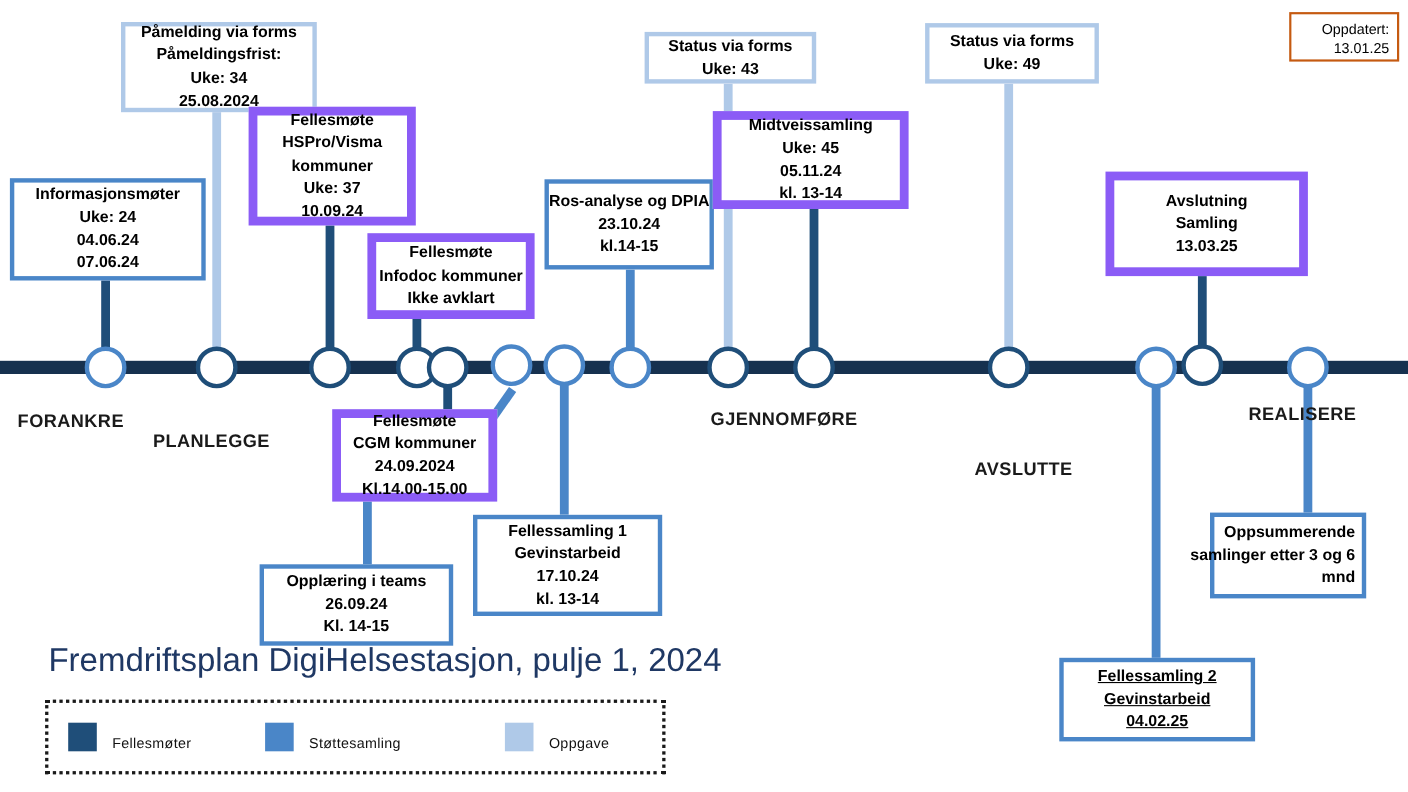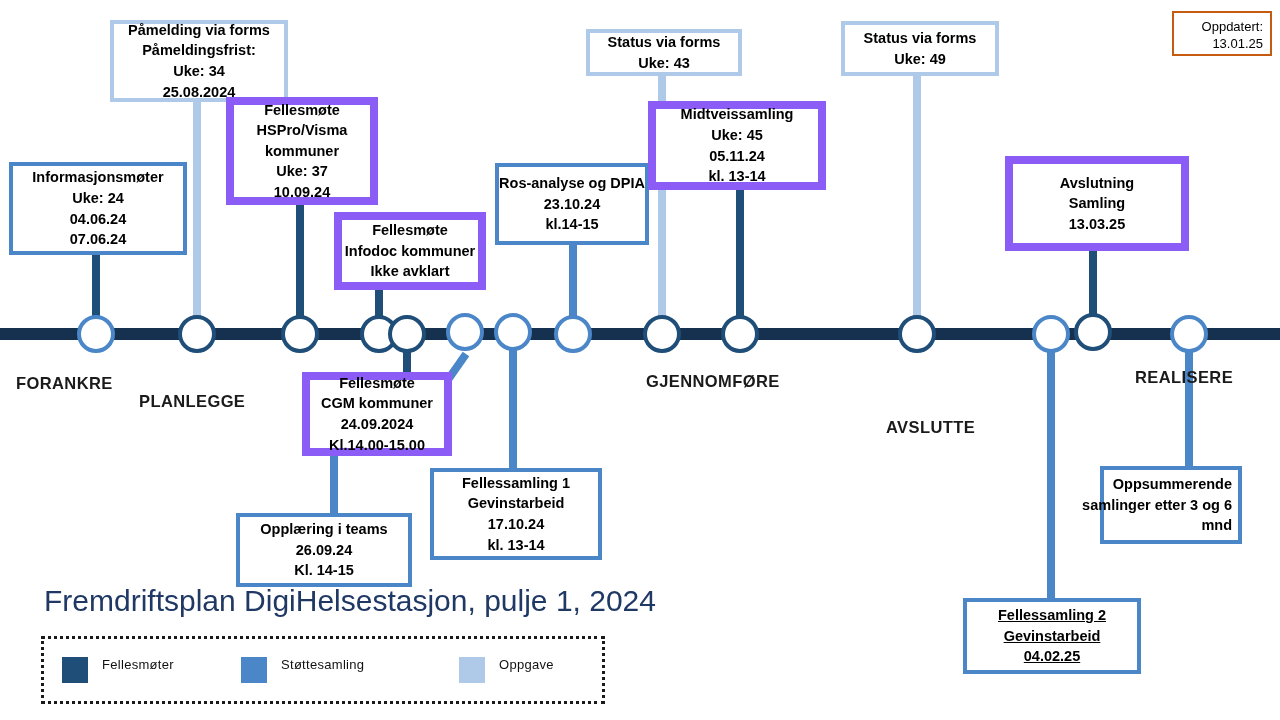--- a/index.html
+++ b/index.html
@@ -57,21 +57,21 @@
     position:absolute;left:44px;top:584px;z-index:6;
     font-size:30px;color:#1F3864;white-space:nowrap;
   }
 
   
   #legend{
     position:absolute;left:41px;top:636px;width:564px;height:68px;
     border:3px dotted #1a1a1a;box-sizing:border-box;background:#ffffff;z-index:6;
     display:flex;align-items:center;
   }
-  .legend-item{display:flex;align-items:flex-start;position:absolute;}
+  .legend-item{display:flex;align-items:flex-end;position:absolute;}
   .swatch{width:26px;height:26px;margin-right:14px;}
   .legend-label{font-size:13px;color:#111;letter-spacing:.3px;white-space:nowrap;}
 </style>
 </head>
 <body>
 
 <div id="canvas">
 
   <div class="conn" style="left:92px;top:252px;width:8px;height:80px;background:#1F4E79;"></div>
 

